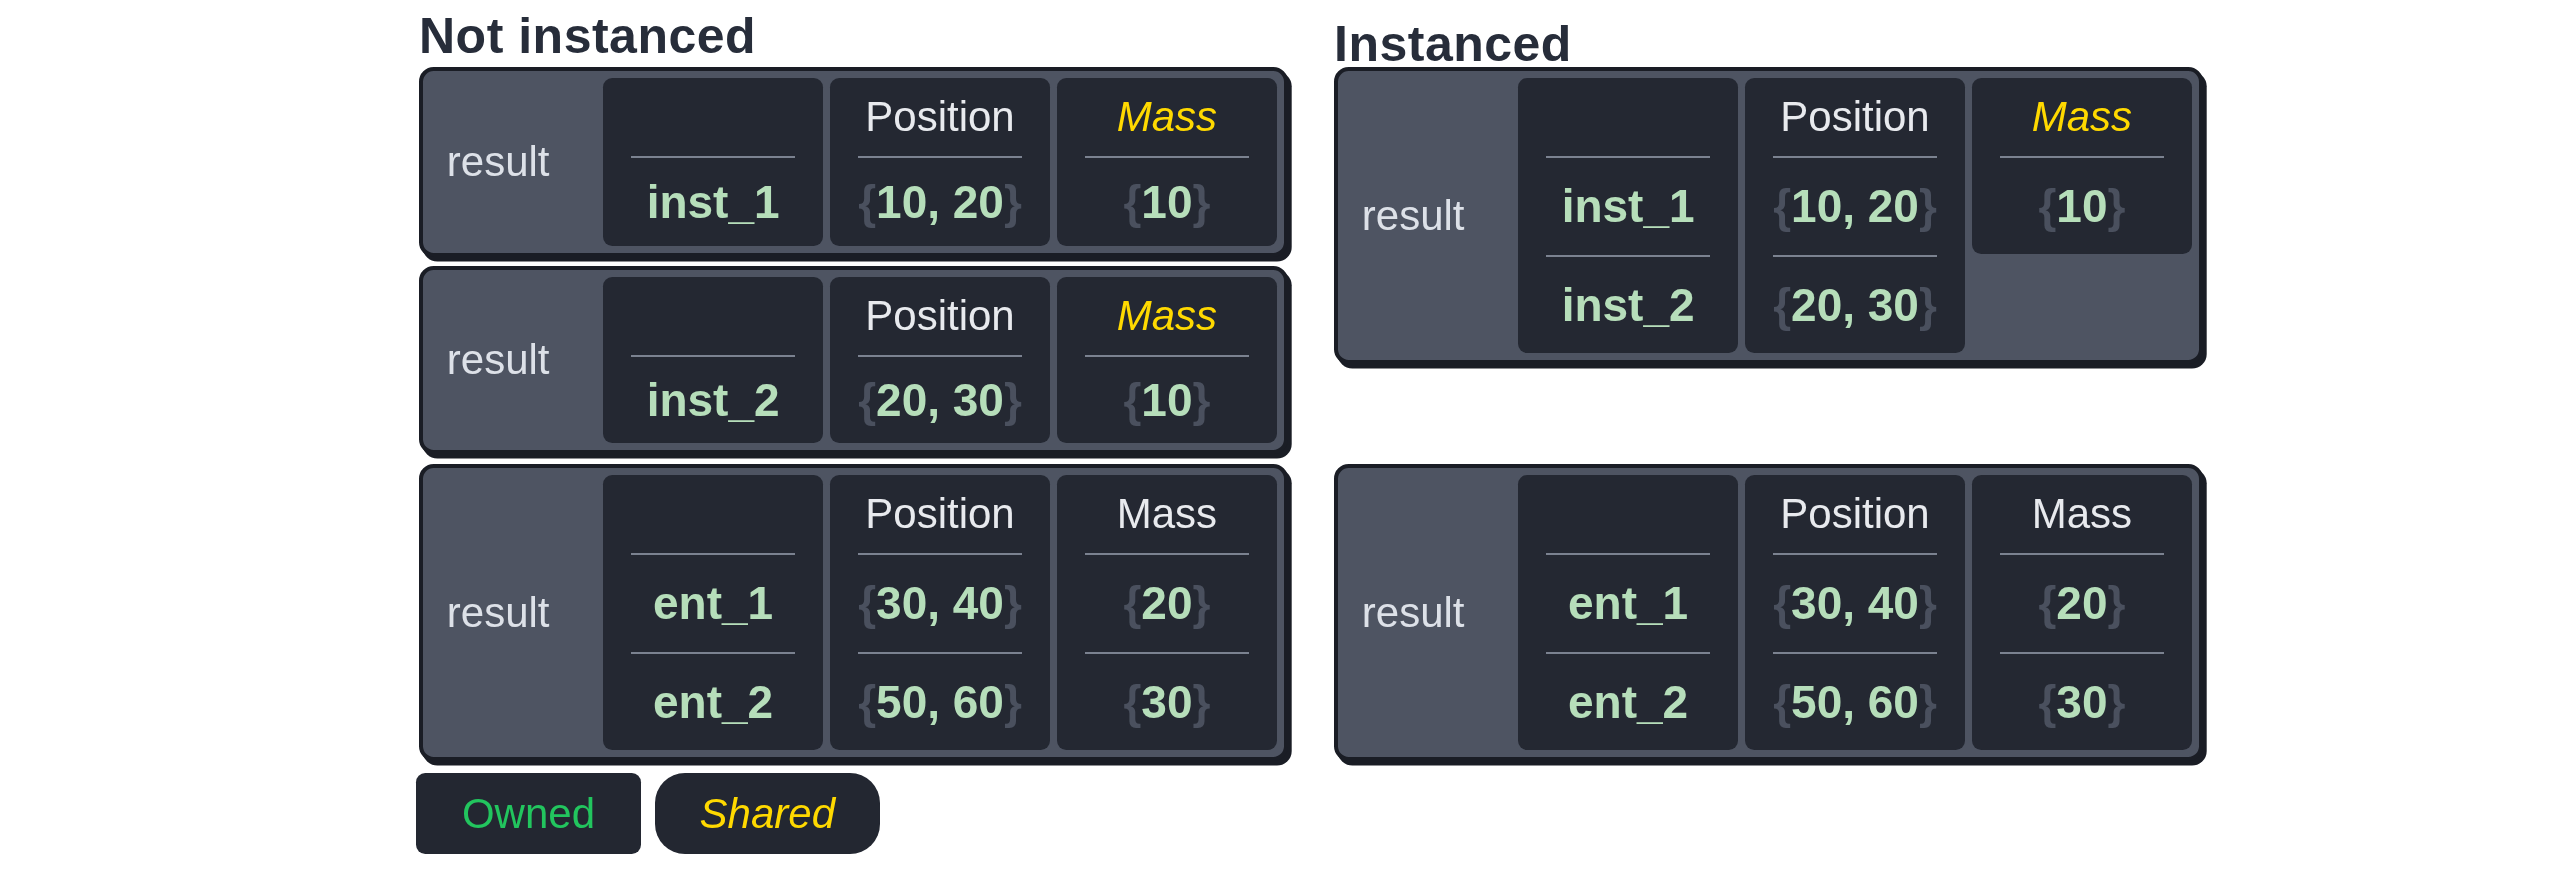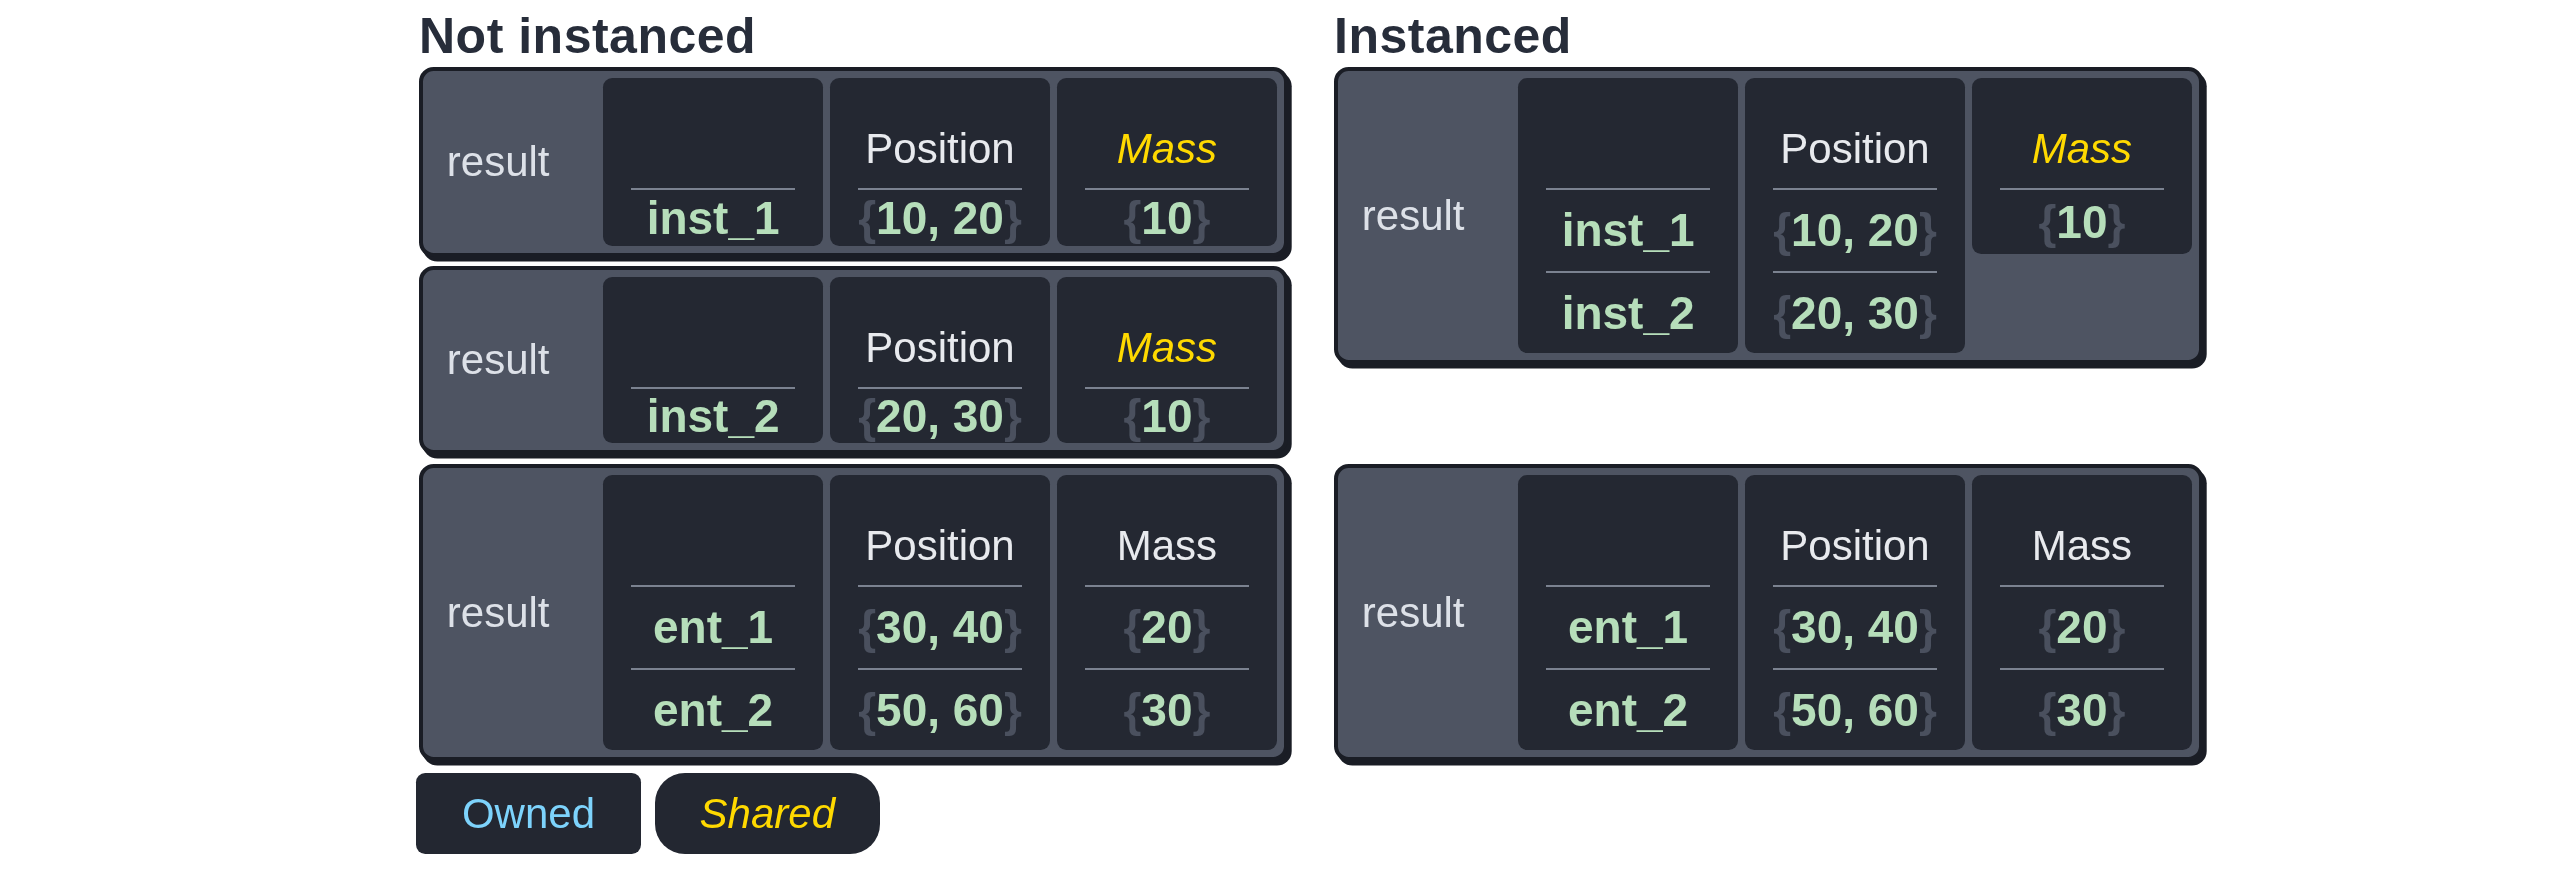--- a/index.html
+++ b/index.html
@@ -26,44 +26,44 @@
     font-size:42px; color:#dde1e8;
   }
   .cells { flex:1; display:flex; gap:7.3px; }
   .cell {
     flex:1 1 0; background:#242832; border-radius:9.2px;
     display:flex; flex-direction:column; overflow:hidden;
   }
   .cell.short { align-self:flex-start; height:176px; }
   .cell-header {
     flex:none; height:78px; display:flex; align-items:center; justify-content:center;
-    font-size:42px; color:#e8eaee;margin-top:32px;
+    font-size:42px; color:#e8eaee;
   }
   .cell-header.shared { color:#ffd900; font-style:italic; }
   .divider { flex:none; height:0; border-top:2.8px solid #7b8290; margin:0 27.5px; }
   .cell-row {
     flex:1 1 0; display:flex; align-items:center; justify-content:center;
     font-size:46px; color:#b6deba; white-space:pre;font-weight:bold;
   }
   .brace { color:#4a505e; }
   .legend { position:absolute; left:416px; top:773px; display:flex; gap:13.8px; }
   .legend-item {
     width:225px; height:81px; background:#232731; border-radius:9.2px;
     display:flex; align-items:center; justify-content:center;
-    font-size:42px; color:#7dd3fc;
+    font-size:42px; color:#22c55e;
   }
   .legend-item.shared { color:#ffd900; font-style:italic;border-radius:30px; }
   
   .ni1 { left:419px; top:67px;  height:190px; }
   .ni2 { left:419px; top:266px; height:188px; }
   .ni3 { left:419px; top:464px; height:297px; }
   .i1  { left:1334px; top:67px;  height:297px; }
   .i2  { left:1334px; top:464px; height:297px; }
   .title-left  { left:419px; }
-  .title-right { left:1334px; }
+  .title-right { left:1334px;margin-top:8px; }
 </style>
 </head>
 <body>
 
 <div class="col-title title-left">Not instanced</div>
 
 <div class="box ni1">
   <div class="result-label">result</div>
   <div class="cells">
     <div class="cell">

